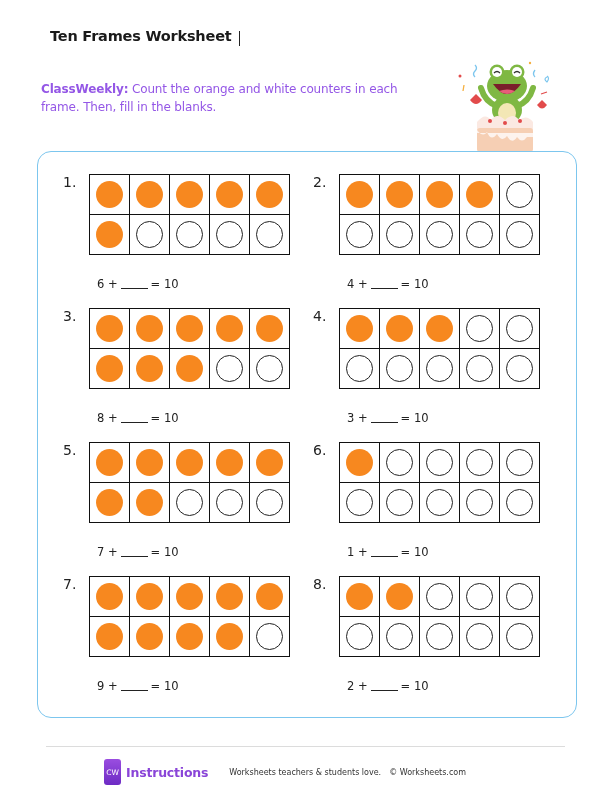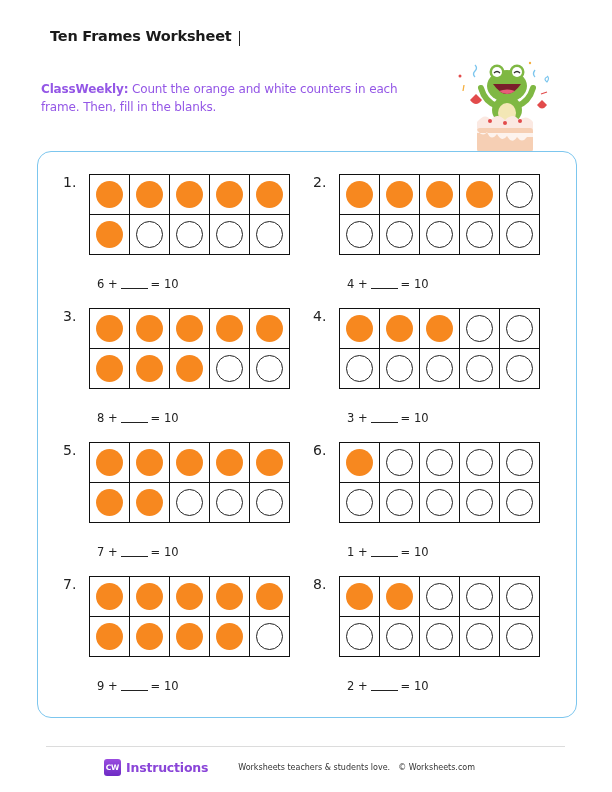--- a/index.html
+++ b/index.html
@@ -23,23 +23,23 @@
   .frame { position: absolute; left: 26px; top: 0; display: grid; grid-template-columns: repeat(5, 40px); grid-template-rows: repeat(2, 40px); border-left: 1.3px solid #111; border-top: 1.3px solid #111; }
   .cell { width: 40px; height: 40px; border-right: 1.3px solid #111; border-bottom: 1.3px solid #111; display: flex; align-items: center; justify-content: center; }
   .counter { width: 27px; height: 27px; border-radius: 50%; }
   .counter.orange { background: #f7881f; }
   .counter.white { background: #fff; border: 1.2px solid #222; }
   .equation { position: absolute; left: 27px; top: 103px; font-size: 11.5px; color: #222; white-space: nowrap; margin-left: 7px; }
   .blank { display: inline-block; width: 27px; border-bottom: 1px solid #222; margin: 0 3px; position: relative; top: 1px; }
 
   .footer-line { position: absolute; left: 46px; top: 746px; width: 519px; height: 1px; background: #dcdcdc; }
   .footer { position: absolute; left: 104px; top: 759px; display: flex; align-items: center; white-space: nowrap; }
-  .logo-badge { width: 17px; height: 17px; border-radius: 3px; background: linear-gradient(180deg, #9a4de0, #6d2bc4); color: #fff; font-size: 7.5px; font-weight: bold; display: flex; align-items: center; justify-content: center; letter-spacing: -0.2px; }
+  .logo-badge { width: 17px; height: 26px; border-radius: 3px; background: linear-gradient(180deg, #9a4de0, #6d2bc4); color: #fff; font-size: 7.5px; font-weight: normal; display: flex; align-items: center; justify-content: center; letter-spacing: -0.2px; }
   .logo-text { font-size: 12.5px; font-weight: bold; color: #8a45d8; margin-left: 5px; letter-spacing: -0.2px; }
-  .tagline { font-size: 8px; color: #333; margin-left: 30px; }
+  .tagline { font-size: 8px; color: #333; margin-left: 21px; }
   .copyright { font-size: 8px; color: #333; margin-left: 8px; }
 </style>
 </head>
 <body>
 
 <div class="header">
   <span class="title">Ten Frames Worksheet</span>
   <span class="sep"></span>
 </div>
 

